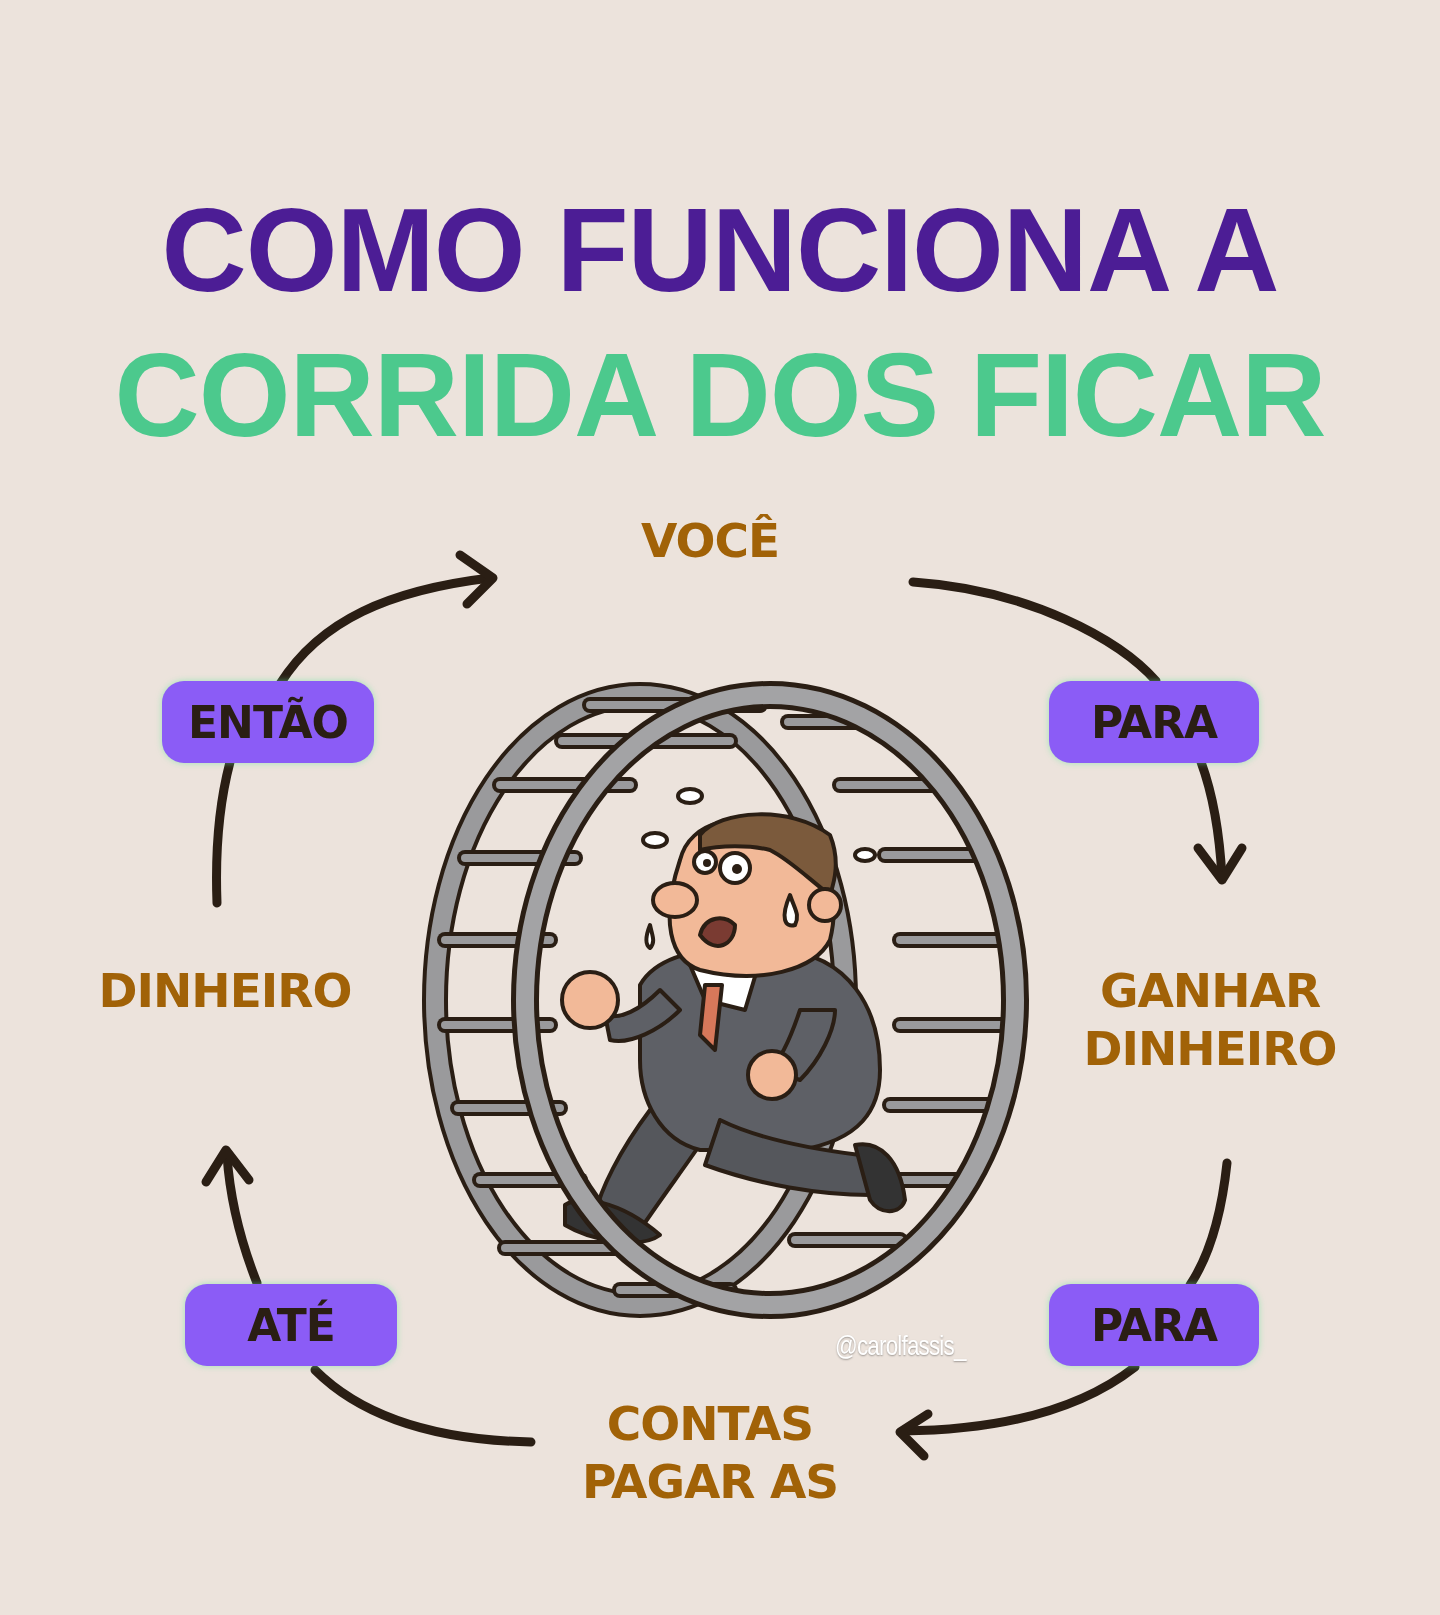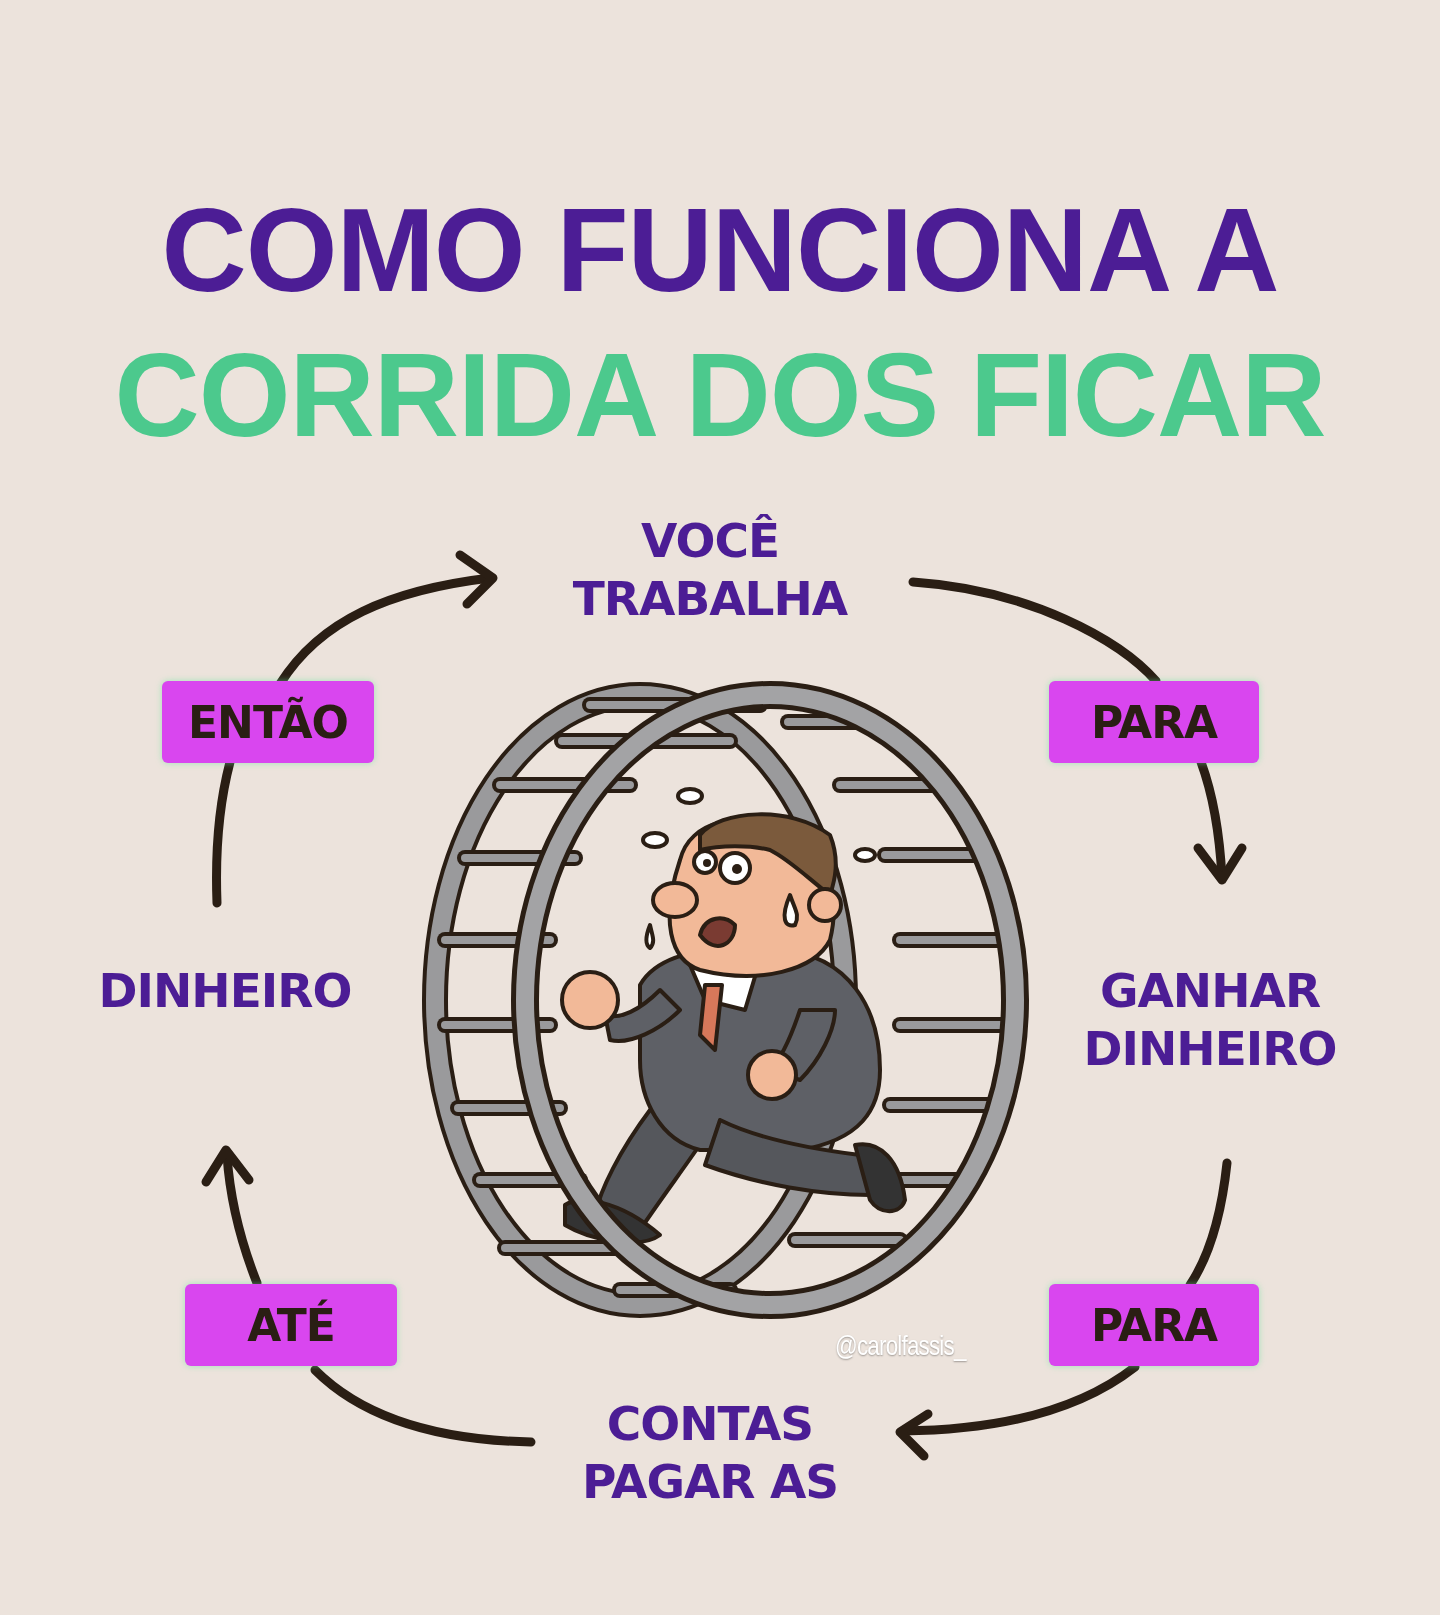--- a/index.html
+++ b/index.html
@@ -11,26 +11,26 @@
     }
     .title {
       position: absolute; left: 0; width: 1440px; text-align: center;
       font-family: "Liberation Sans", "DejaVu Sans", sans-serif;
       font-weight: 700; letter-spacing: -1px;
     }
     .title-line1 { top: 185px; font-size: 118px; color: #4c1d95; line-height: 130px; }
     .title-line2 { top: 330px; font-size: 118px; color: #4cc98d; line-height: 130px; }
     .step {
       position: absolute; text-align: center; font-weight: 700;
-      font-size: 47px; line-height: 58px; color: #4c1d95; letter-spacing: -1px;
+      font-size: 47px; line-height: 58px; color: #a16207; letter-spacing: -1px;
       font-family: "DejaVu Sans", sans-serif;
     }
     .step span { display: block; }
     .badge {
-      position: absolute; background: #d946ef; border-radius: 6px;
+      position: absolute; background: #8b5cf6; border-radius: 22px;
       display: flex; align-items: center; justify-content: center;
       font-weight: 700; font-size: 44px; color: #2a1e14; letter-spacing: -1px;
       box-shadow: 0 0 6px rgba(110,230,160,0.6);
       font-family: "DejaVu Sans", sans-serif;
     }
     .watermark {
       position: absolute; left: 835px; top: 1330px; font-size: 28px;
       color: #ffffff; text-shadow: 0 1px 2px rgba(0,0,0,0.35);
       font-family: "Liberation Sans", sans-serif; letter-spacing: -1px;
       transform: scaleX(0.8); transform-origin: left;
@@ -63,21 +63,20 @@
 
     <path d="M 531 1442 C 430 1440, 360 1415, 315 1370"></path>
 
     <path d="M 257 1283 C 240 1240, 230 1200, 227 1155"></path>
     <path d="M 206 1182 L 226 1150 L 249 1180"></path>
   </g>
 </svg>
 
 <div class="step" style="left:520px; top:512px; width:380px;">
   <span>VOCÊ</span>
-  <span>TRABALHA</span>
 </div>
 <div class="step" style="left:1045px; top:962px; width:330px;">
   <span>GANHAR</span>
   <span>DINHEIRO</span>
 </div>
 <div class="step" style="left:545px; top:1395px; width:330px;">
   <span>CONTAS</span>
   <span>PAGAR AS</span>
 </div>
 <div class="step" style="left:70px; top:962px; width:310px;">

